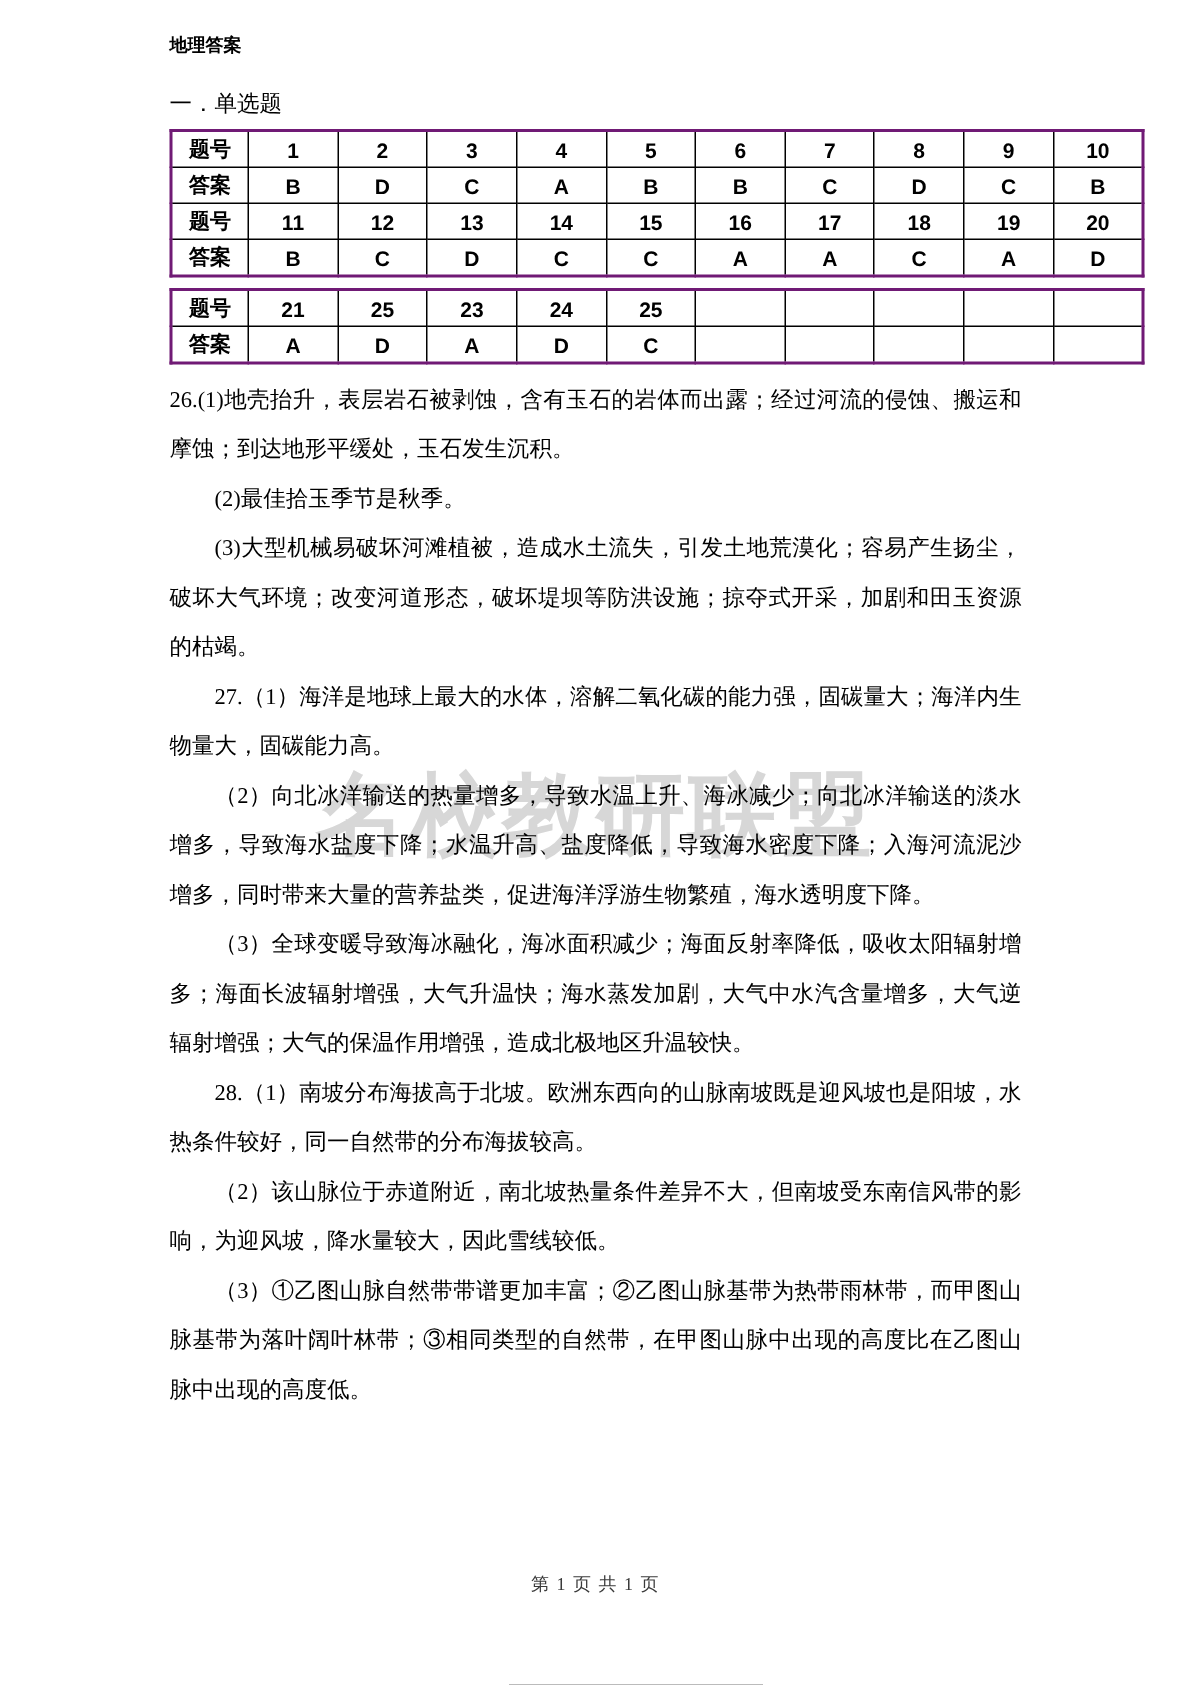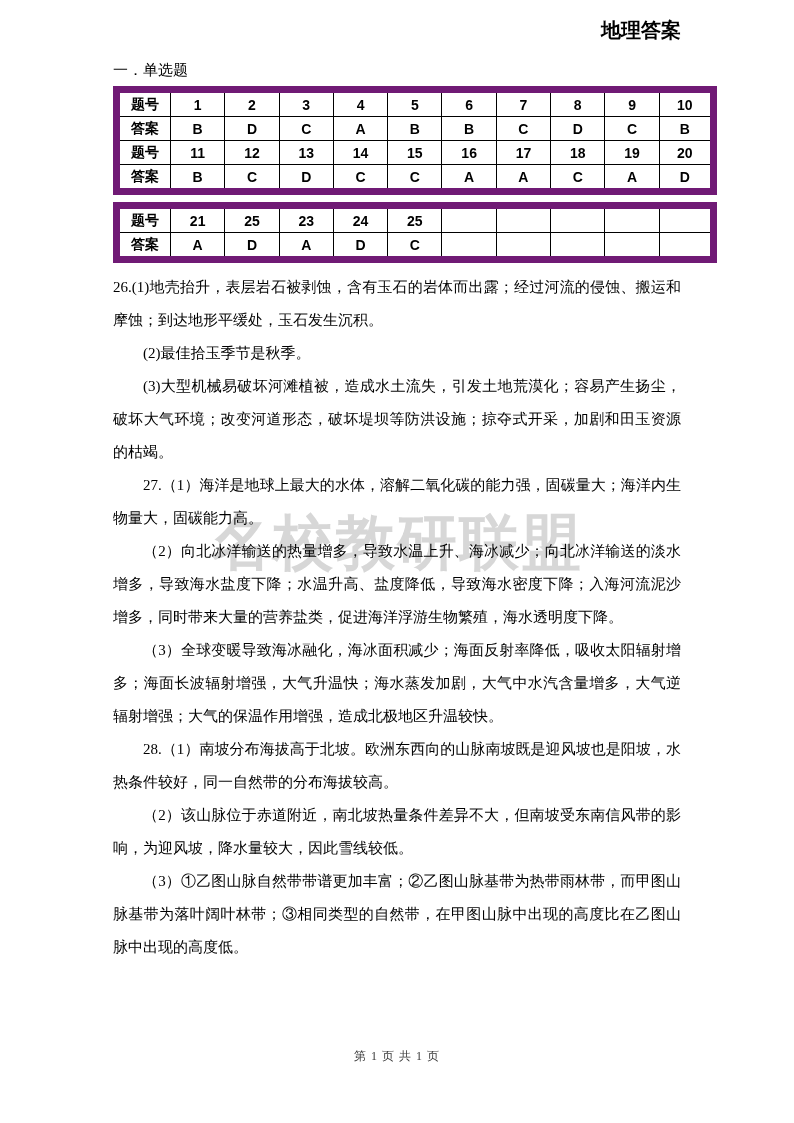--- a/index.html
+++ b/index.html
@@ -24,36 +24,36 @@
     font-weight: bold;
     font-size: 22px;
     line-height: 30px;
     text-align: center;
     letter-spacing: 0.5px;
   }
   .doc-subtitle {
     margin: 16px 0 0 0;
     font-family: "Liberation Sans", sans-serif;
     font-weight: bold;
-    font-size: 20px;
+    font-size: 12px;
     line-height: 28px;
-    text-align: right;
+    text-align: left;
   }
   .section-heading {
     margin: 16px 0 0 0;
     font-size: 15px;
     line-height: 20px;
     font-weight: normal;
   }
   table.answer-table {
     border-collapse: collapse;
     table-layout: fixed;
-    width: 604px;
+    width: 650px;
     margin: 6px 0 0 0;
-    border: 7px solid #701a75;
+    border: 2px solid #701a75;
   }
   table.answer-table.second { margin-top: 7px; }
   table.answer-table td {
     border: 1.5px solid #000;
     height: 23px;
     padding: 0;
     text-align: center;
     vertical-align: middle;
     font-family: "Liberation Sans", sans-serif;
     font-weight: bold;

